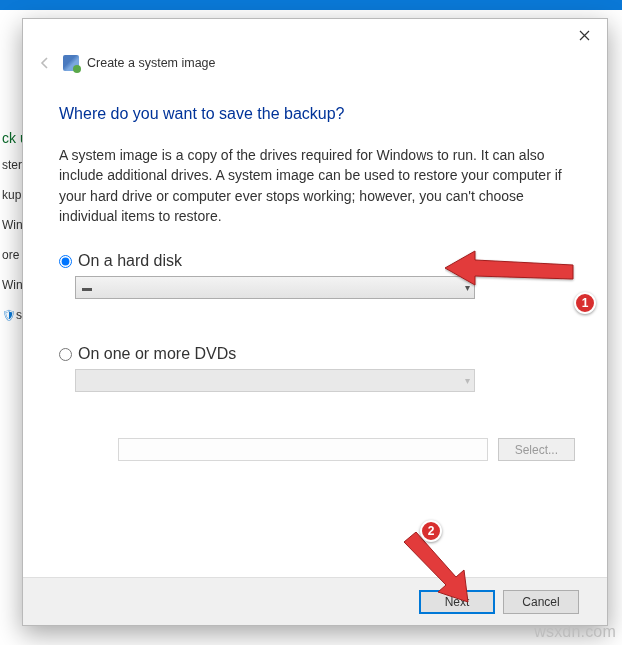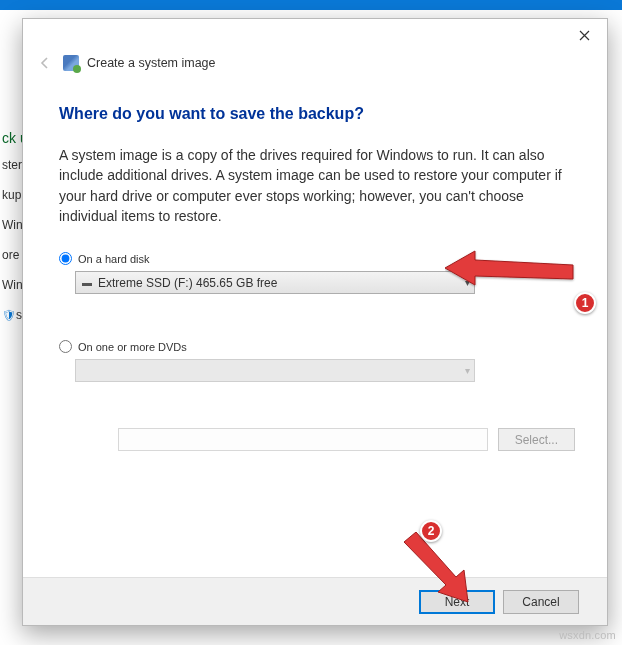--- a/index.html
+++ b/index.html
@@ -69,31 +69,31 @@
     content:""; position:absolute; right:-2px; bottom:-2px;
     width:8px; height:8px; border-radius:50%;
     background:#5aa84a;
   }
   .dlg-title { font-size:12.5px; color:#333; }
 
   .content {
     flex:1; padding: 8px 32px 0 36px;
   }
   .heading {
-    color:#003399; font-size:16px; font-weight:700;
+    color:#003399; font-size:16px; font-weight:400;
     margin: 14px 0 22px 0;
   }
   .description {
     color:#333; font-size:14px; line-height:1.45;
     margin-bottom: 26px;
   }
 
   .option-group { margin-bottom: 46px; }
   .option-row { display:flex; align-items:center; gap:6px; }
-  .option-row label { font-size:11px; cursor:pointer; }
+  .option-row label { font-size:16px; cursor:pointer; }
   input[type=radio] { margin:0; cursor:pointer; }
 
   .dropdown {
     margin: 6px 0 0 16px;
     width: 400px; height:23px;
     border:1px solid #adadad;
     background: linear-gradient(#f3f3f3,#e3e3e3);
     display:flex; align-items:center;
     padding: 0 4px 0 6px;
     font-size:12px; color:#333;
@@ -141,21 +141,21 @@
   .anno { position:absolute; pointer-events:none; }
   .badge {
     width:22px; height:22px; border-radius:50%;
     background:#d82f2f; border:2px solid #fff;
     color:#fff; font-size:12px; font-weight:bold;
     display:flex; align-items:center; justify-content:center;
     box-shadow:0 1px 3px rgba(0,0,0,0.4);
   }
   .watermark {
     position:absolute; right:6px; bottom:4px;
-    font-size:11px; color:#bdbdbd; letter-spacing:0.2px;
+    font-size:16px; color:#bdbdbd; letter-spacing:0.2px;
   }
 </style>
 </head>
 <body>
 
 <div class="bg-titlebar"></div>
 <div class="bg-body">
   <div class="bg-head">ck u</div>
   <div class="bg-side">
     <div>ster</div>
@@ -191,21 +191,20 @@
     <div class="heading">Where do you want to save the backup?</div>
     <div class="description">A system image is a copy of the drives required for Windows to run. It can also include additional drives. A system image can be used to restore your computer if your hard drive or computer ever stops working; however, you can't choose individual items to restore.</div>
 
     <div class="option-group">
       <div class="option-row">
         <input type="radio" name="dest" id="r1" checked="" style="">
         <label for="r1">On a hard disk</label>
       </div>
       <div class="dropdown">
         <span class="dd-icon">▬</span>
-        <span>Extreme SSD (F:)  465.65 GB free</span>
         <span class="chev">▾</span>
       </div>
     </div>
 
     <div class="option-group">
       <div class="option-row">
         <input type="radio" name="dest" id="r2" style="">
         <label for="r2">On one or more DVDs</label>
       </div>
       <div class="dropdown disabled">

